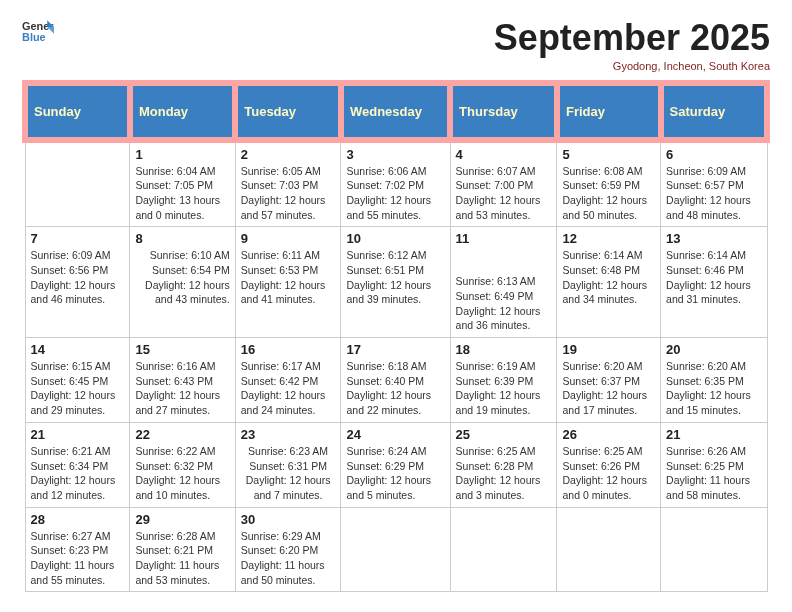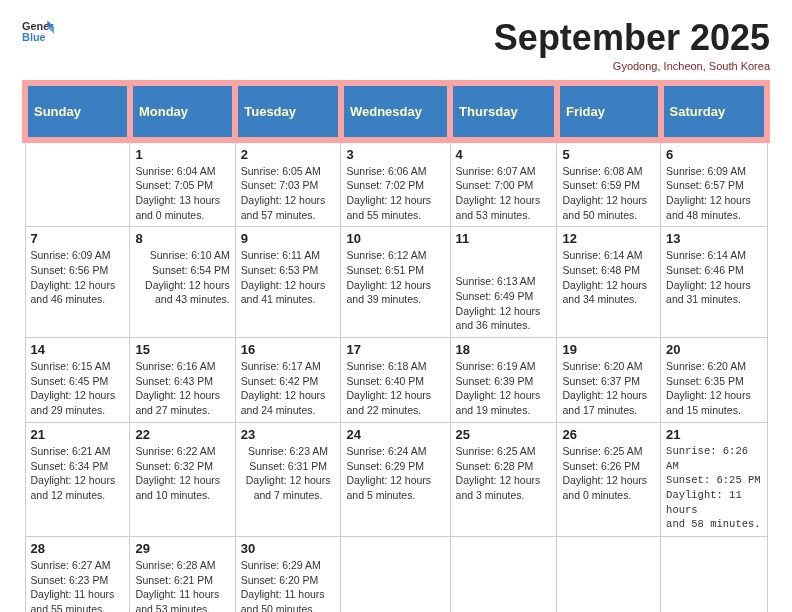--- a/index.html
+++ b/index.html
@@ -304,21 +304,21 @@
           </td>
           <td>
             <span class="day-num">26</span>
             <div class="day-info" style="white-space: pre-line;">Sunrise: 6:25 AM
 Sunset: 6:26 PM
 Daylight: 12 hours
 and 0 minutes.</div>
           </td>
           <td>
             <span class="day-num">21</span>
-            <div class="day-info" style="white-space: pre-line; font-family: Liberation Mono, monospace;">Sunrise: 6:26 AM
+            <div class="day-info" style="white-space: pre-line;">Sunrise: 6:26 AM
 Sunset: 6:25 PM
 Daylight: 11 hours
 and 58 minutes.</div>
           </td>
         </tr>
         <tr>
           <td>
             <span class="day-num">28</span>
             <div class="day-info" style="white-space: pre-line;">Sunrise: 6:27 AM
 Sunset: 6:23 PM

